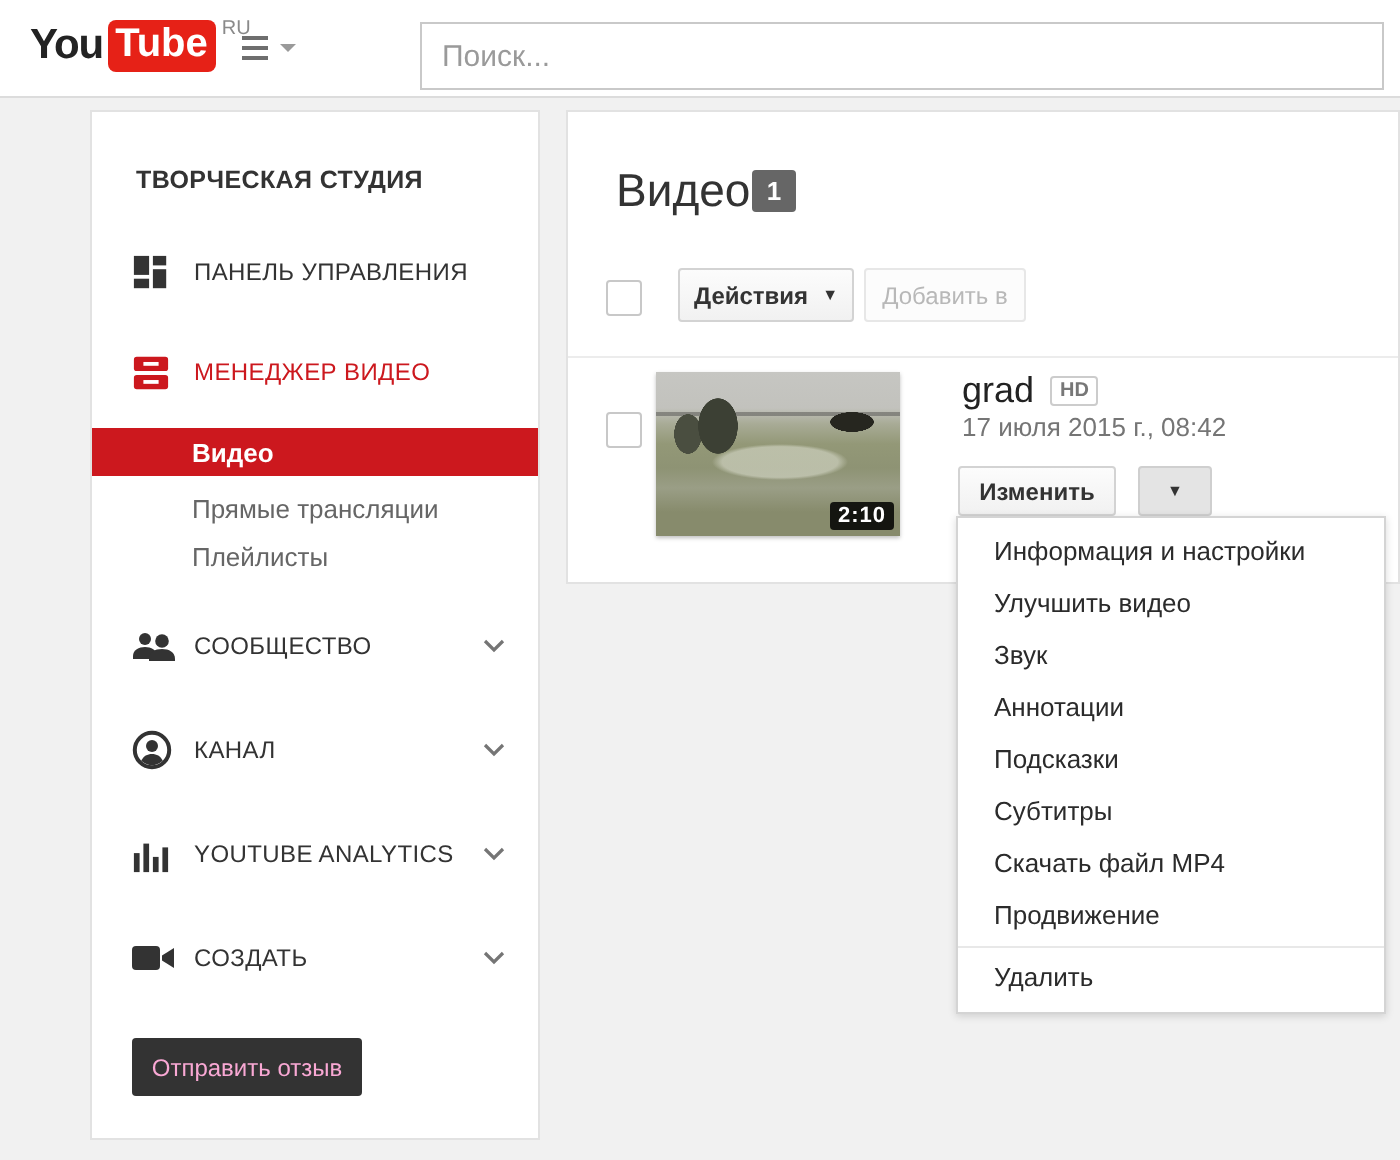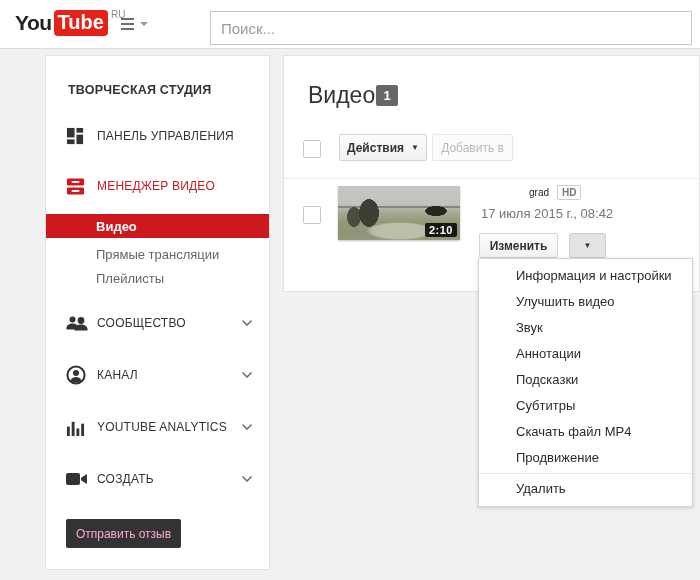--- a/index.html
+++ b/index.html
@@ -36,40 +36,40 @@
   .count-badge{position:absolute;left:92px;top:29px;width:22px;height:21px;background:#666;border-radius:2px;color:#fff;font-size:13px;font-weight:bold;display:flex;align-items:center;justify-content:center;}
   .checkbox{position:absolute;width:18px;height:18px;background:#fff;border:1px solid #c8c8c8;border-radius:2px;box-sizing:border-box;cursor:pointer;}
   .cb-toolbar{left:19px;top:84px;}
   .cb-row{left:19px;top:150px;}
   .btn{box-sizing:border-box;border:1px solid #d3d3d3;border-radius:2px;background:linear-gradient(#fcfcfc,#f1f1f1);font-size:12px;color:#333;display:flex;align-items:center;justify-content:center;cursor:pointer;font-family:inherit;}
   .btn .caret{font-size:8px;margin-left:7px;color:#333;}
   .btn-actions{position:absolute;left:55px;top:78px;width:88px;height:27px;font-weight:bold;}
   .btn-addto{position:absolute;left:148px;top:78px;width:81px;height:27px;border-color:#e7e7e7;background:#fcfcfc;color:#b8b8b8;cursor:default;}
   .toolbar-sep{position:absolute;left:0;right:0;top:122px;border-top:1px solid #ececec;}
 
-  .thumb{position:absolute;left:54px;top:130px;width:122px;height:54px;cursor:pointer;box-shadow:0 1px 2px rgba(0,0,0,.25);
+  .thumb{position:absolute;left:44px;top:130px;width:122px;height:82px;cursor:pointer;box-shadow:0 1px 2px rgba(0,0,0,.25);
     background:
       radial-gradient(ellipse 11px 5px at 98px 25px, #26261f 98%, transparent),
       radial-gradient(ellipse 10px 14px at 31px 27px, #3c4034 98%, transparent),
       radial-gradient(ellipse 7px 10px at 16px 31px, #4a4e40 98%, transparent),
       radial-gradient(ellipse 34px 9px at 62px 45px, rgba(205,208,190,.7) 85%, transparent),
       linear-gradient(rgba(120,120,115,.8),rgba(120,120,115,.8)) 0 20px / 122px 2px no-repeat,
       linear-gradient(180deg,#c6c6c2 0px,#c2c2bd 18px,#a8ab96 26px,#939877 36px,#8e9374 48px,#9a9e86 58px,#878b6c 70px);}
   .duration-badge{position:absolute;right:3px;bottom:3px;background:rgba(0,0,0,.85);color:#fff;font-size:11px;font-weight:bold;padding:1px 4px;border-radius:2px;letter-spacing:.5px;}
   .video-title-line{position:absolute;left:197px;top:129px;display:flex;align-items:center;}
-  .video-title{font-size:10px;color:#222;cursor:pointer;margin-left:48px;}
+  .video-title{font-size:18px;color:#222;cursor:pointer;}
   .hd-badge{margin-left:8px;border:1px solid #ccc;border-radius:2px;color:#777;font-size:10px;font-weight:bold;padding:1px 4px;background:#fff;}
   .video-date{position:absolute;left:197px;top:150px;font-size:13px;color:#757575;}
   .btn-edit{position:absolute;left:195px;top:177px;width:79px;height:25px;font-weight:bold;text-align:center;}
   .btn-edit-caret{position:absolute;left:285px;top:177px;width:37px;height:25px;background:#e4e4e4;border-color:#cfcfcf;}
   .btn-edit-caret .caret{margin:0;}
 
   
   .edit-menu{position:absolute;left:478px;top:258px;width:215px;box-sizing:border-box;background:#fff;border:1px solid #d4d4d4;box-shadow:0 1px 4px rgba(0,0,0,.15);padding:4px 0 4px;z-index:20;}
-  .menu-item{height:26px;line-height:26px;padding-left:37px;font-size:13px;color:#2b2b2b;cursor:pointer;white-space:nowrap;}
+  .menu-item{height:26px;line-height:26px;padding-left:18px;font-size:13px;color:#2b2b2b;cursor:pointer;white-space:nowrap;}
   .menu-sep{border-top:1px solid #e8e8e8;margin:2px 0;}
 
   svg{display:block;}
 </style>
 </head>
 <body>
 
 <div class="screen">
 
   <div class="topbar">

